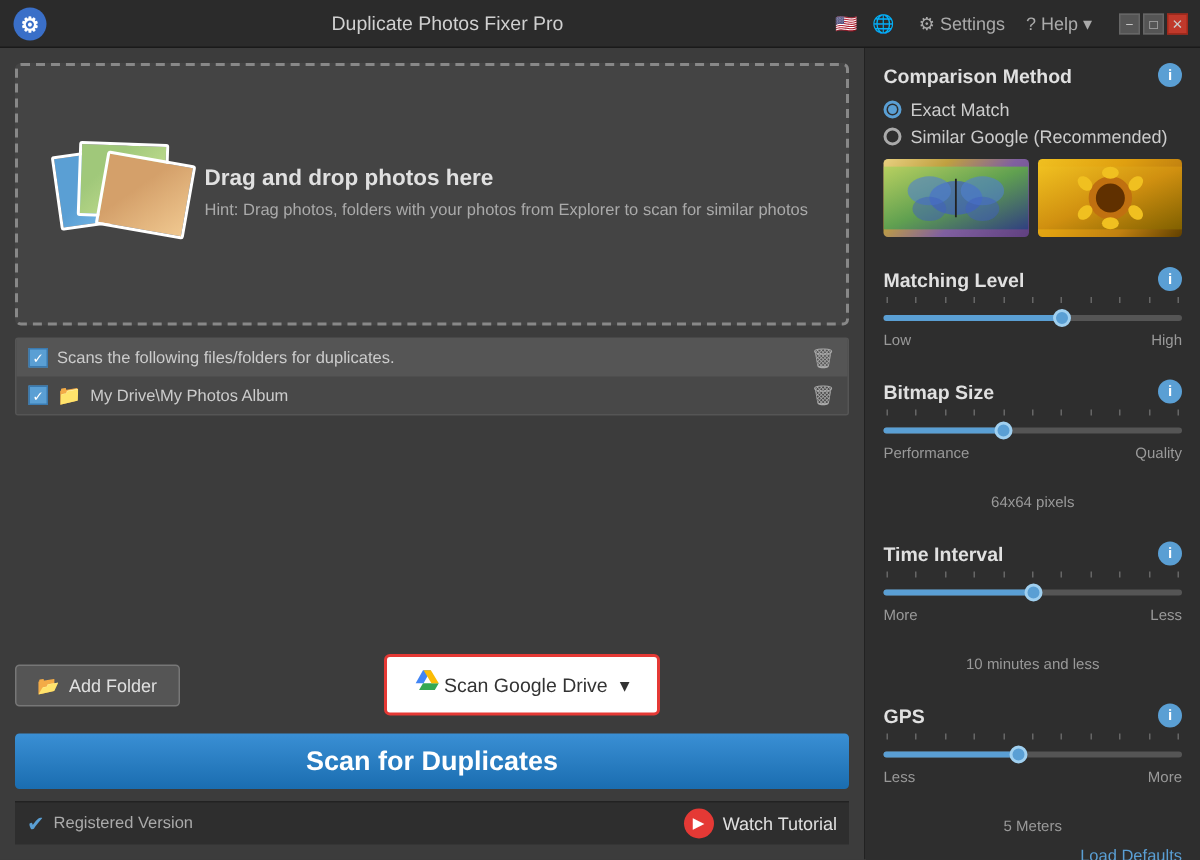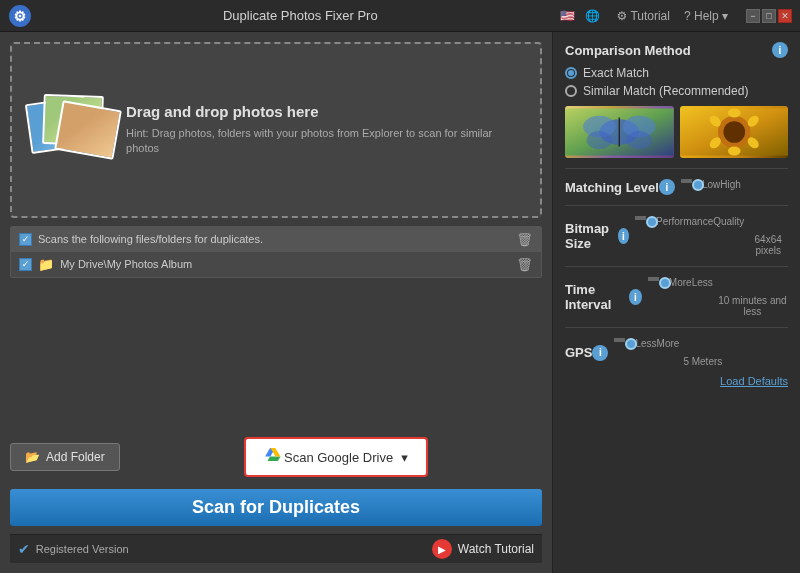--- a/index.html
+++ b/index.html
@@ -286,21 +286,21 @@
       border-radius: 50%;
       display: flex;
       align-items: center;
       justify-content: center;
       color: white;
       font-size: 10px;
     }
 
     
     .right-panel {
-      width: 248px;
+      width: 224px;
       background: #2e2e2e;
       border-left: 1px solid #222;
       padding: 10px 12px;
       display: flex;
       flex-direction: column;
       gap: 8px;
       overflow-y: auto;
     }
     .panel-section-title {
       font-size: 13px;
@@ -370,21 +370,21 @@
     .sunflower-img {
       background: linear-gradient(135deg, #f0c020 0%, #e0a010 40%, #c08010 70%, #604000 100%);
     }
     .divider {
       height: 1px;
       background: #444;
       margin: 2px 0;
     }
     .slider-section {
       display: flex;
-      flex-direction: row;
+      flex-direction: column;
       gap: 4px;
     }
     .slider-labels {
       display: flex;
       justify-content: space-between;
       font-size: 10px;
       color: #999;
     }
     .slider-center-label {
       text-align: center;
@@ -439,21 +439,21 @@
   <div class="title-bar-logo">
     <svg width="24" height="24" viewBox="0 0 24 24">
       <circle cx="12" cy="12" r="11" fill="#3a6fc8"></circle>
       <text x="12" y="17" text-anchor="middle" fill="white" font-size="14" font-weight="bold">⚙</text>
     </svg>
   </div>
   <div class="title-bar-title">Duplicate Photos Fixer Pro</div>
   <div class="title-bar-controls">
     <span style="font-size:12px; margin-right:4px;">🇺🇸</span>
     <span style="font-size:12px; margin-right:6px;">🌐</span>
-    <button class="title-bar-btn">⚙ Tutorial</button>
+    <button class="title-bar-btn">⚙ Settings</button>
     <button class="title-bar-btn">? Help ▾</button>
     <div class="title-bar-win-btns">
       <div class="win-btn">−</div>
       <div class="win-btn">□</div>
       <div class="win-btn" style="background:#c0392b; border-color:#a0291b;">✕</div>
     </div>
   </div>
 </div>
 
 <div class="main-layout">
@@ -533,21 +533,21 @@
       <span>Comparison Method</span>
       <div class="info-icon">i</div>
     </div>
     <div class="radio-group">
       <div class="radio-item">
         <div class="radio-dot selected"></div>
         <span>Exact Match</span>
       </div>
       <div class="radio-item">
         <div class="radio-dot"></div>
-        <span>Similar Match (Recommended)</span>
+        <span>Similar Google (Recommended)</span>
       </div>
     </div>
     <div class="comparison-images">
       <div class="comparison-img butterfly-img">
         <svg width="100%" height="52" viewBox="0 0 120 52">
           <defs>
             <linearGradient id="bg1" x1="0%" y1="0%" x2="100%" y2="100%">
               <stop offset="0%" stop-color="#b8d060"></stop>
               <stop offset="50%" stop-color="#60a050"></stop>
               <stop offset="100%" stop-color="#304080"></stop>

